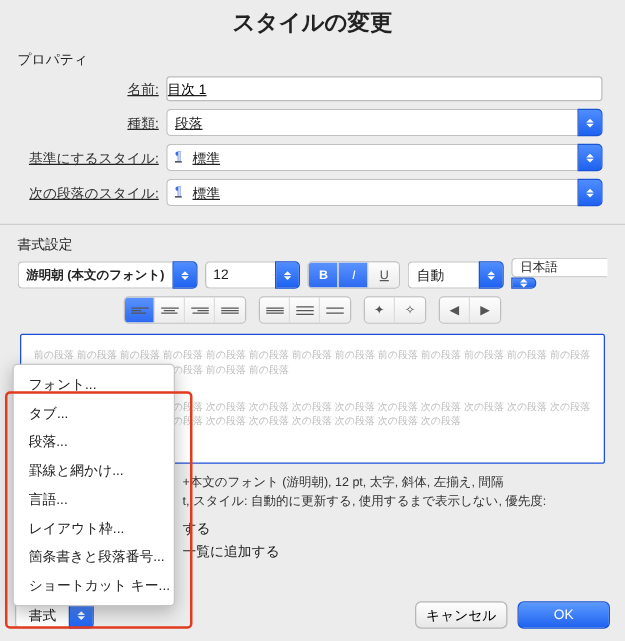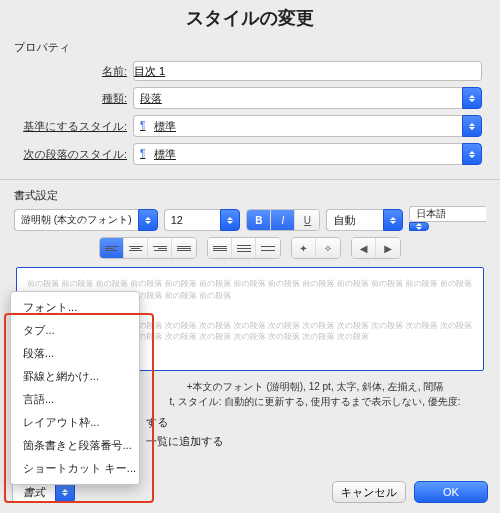--- a/index.html
+++ b/index.html
@@ -118,21 +118,21 @@
     border-right: 1px solid #dcdcdc;
     font-size: 10px;
     color: #555;
     background: linear-gradient(#fdfdfd,#ececec);
   }
   .seg .cell:last-child { border-right: none; }
   .seg .cell.on {
     background: linear-gradient(#5a93ff,#2d6af0);
     color: #fff;
   }
-  .font-select { width: 148px; }
+  .font-select { width: 148px; font-weight: bold; }
   .size-select  { width: 48px; }
   .auto-select  { flex: 1; min-width: 70px; }
   .lang-select  { width: 62px; flex-direction: column; }
   .format-row2 {
     display: flex;
     gap: 10px;
     justify-content: center;
     padding: 0 14px 8px;
   }
   .mini-icon {
@@ -189,21 +189,20 @@
     border-radius: 4px;
     z-index: 20;
     pointer-events: none;
   }
   .desc-area {
     margin: 8px 16px 0;
     font-size: 10px;
     line-height: 1.5;
     color: #333;
     padding-left: 130px;
-    text-align: center;
   }
   .check-area {
     margin: 6px 16px 0;
     font-size: 11px;
     padding-left: 130px;
     display:flex; flex-direction:column; gap:4px;
   }
   .bottom-bar {
     position: absolute;
     left: 0; right: 0; bottom: 0;
@@ -211,21 +210,20 @@
     display: flex;
     align-items: center;
     padding: 0 12px;
     gap: 8px;
     background: #ececec;
   }
   .format-trigger {
     display: flex;
     align-items: stretch;
     height: 22px;
-    font-style: italic;
   }
   .format-trigger .lbl {
     border: 1px solid #c0c0c0;
     border-right: none;
     background: #fff;
     border-radius: 4px 0 0 4px;
     display: flex; align-items: center;
     padding: 0 10px;
   }
   .btn {

